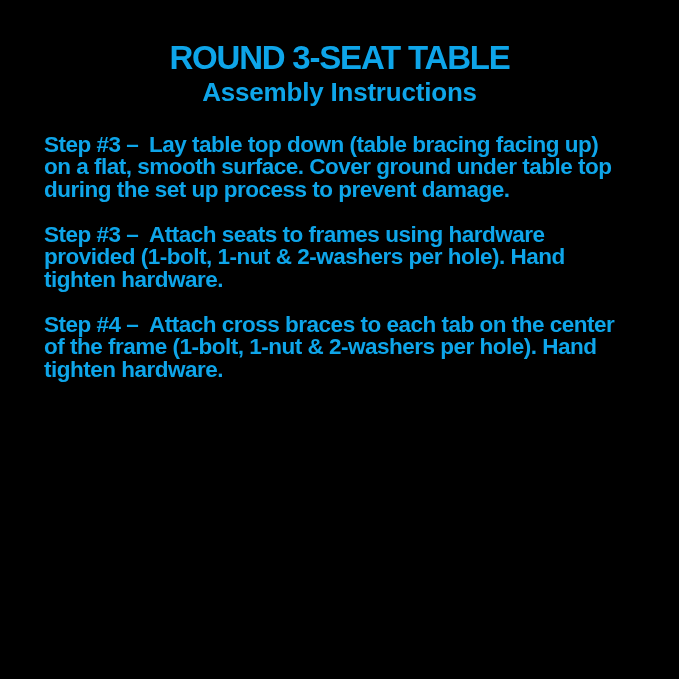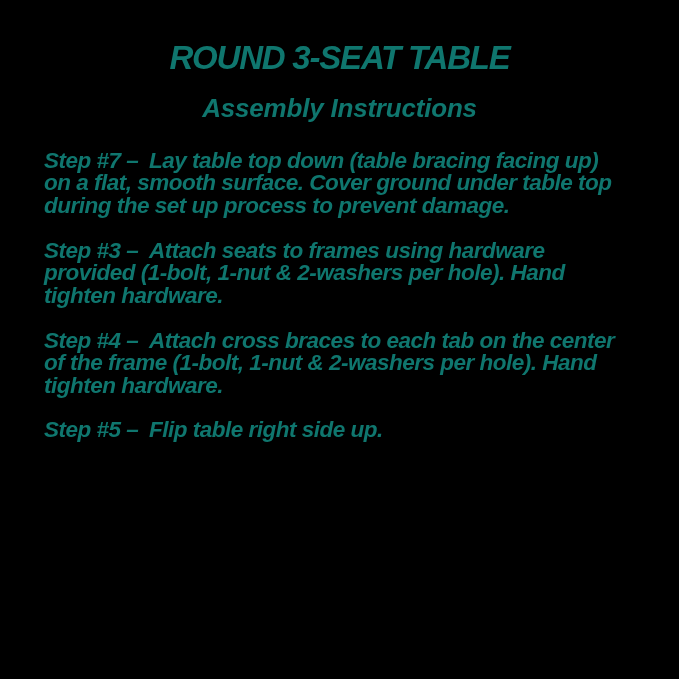--- a/index.html
+++ b/index.html
@@ -5,36 +5,35 @@
   html, body {
     margin: 0;
     padding: 0;
     background: #000000;
   }
   .page {
     position: relative;
     width: 679px;
     height: 679px;
     background: #000000;
-    color: #0f766e;
+    color: #0ea5e9;
     font-family: "Liberation Sans", sans-serif;
     font-weight: bold;
     overflow: hidden;
-    font-style: italic;
   }
   .title {
     margin: 38px 0 0 0;
     text-align: center;
     font-size: 33px;
     line-height: 40px;
     letter-spacing: -1.2px;
     font-weight: bold;
   }
   .subtitle {
-    margin: 16px;
+    margin: 0;
     text-align: center;
     font-size: 26px;
     line-height: 28px;
     letter-spacing: -0.2px;
     font-weight: bold;
   }
   .steps {
     margin: 28px 43px 0 44px;
   }
   .step {
@@ -46,24 +45,23 @@
     font-weight: bold;
   }
 </style>
 </head>
 <body>
 
 <div class="page">
   <h1 class="title">ROUND 3-SEAT TABLE</h1>
   <h2 class="subtitle">Assembly Instructions</h2>
   <div class="steps" id="steps-container">
-      <p class="step">Step #7 – Lay table top down (table bracing facing up)
+      <p class="step">Step #3 – Lay table top down (table bracing facing up)
 on a flat, smooth surface. Cover ground under table top
 during the set up process to prevent damage.</p>
       <p class="step">Step #3 – Attach seats to frames using hardware
 provided (1-bolt, 1-nut &amp; 2-washers per hole). Hand
 tighten hardware.</p>
       <p class="step">Step #4 – Attach cross braces to each tab on the center
 of the frame (1-bolt, 1-nut &amp; 2-washers per hole). Hand
 tighten hardware.</p>
-      <p class="step">Step #5 – Flip table right side up.</p>
     </div>
 </div>
 
 </body></html>

